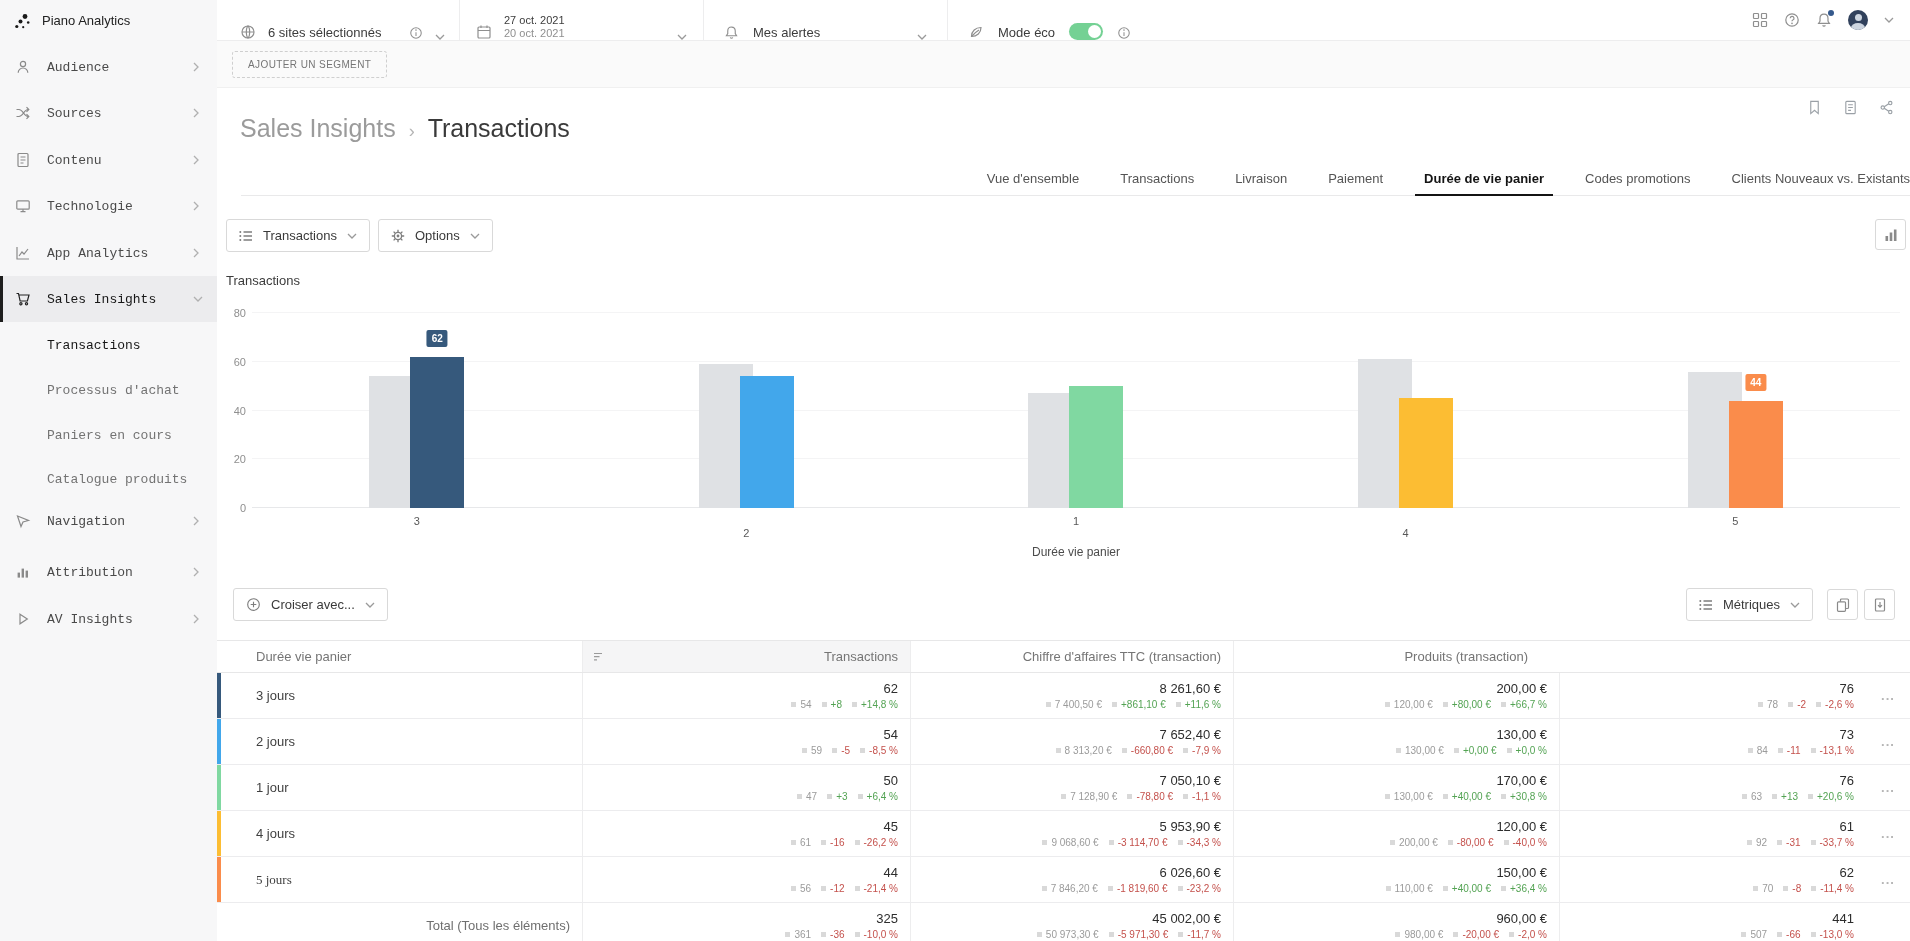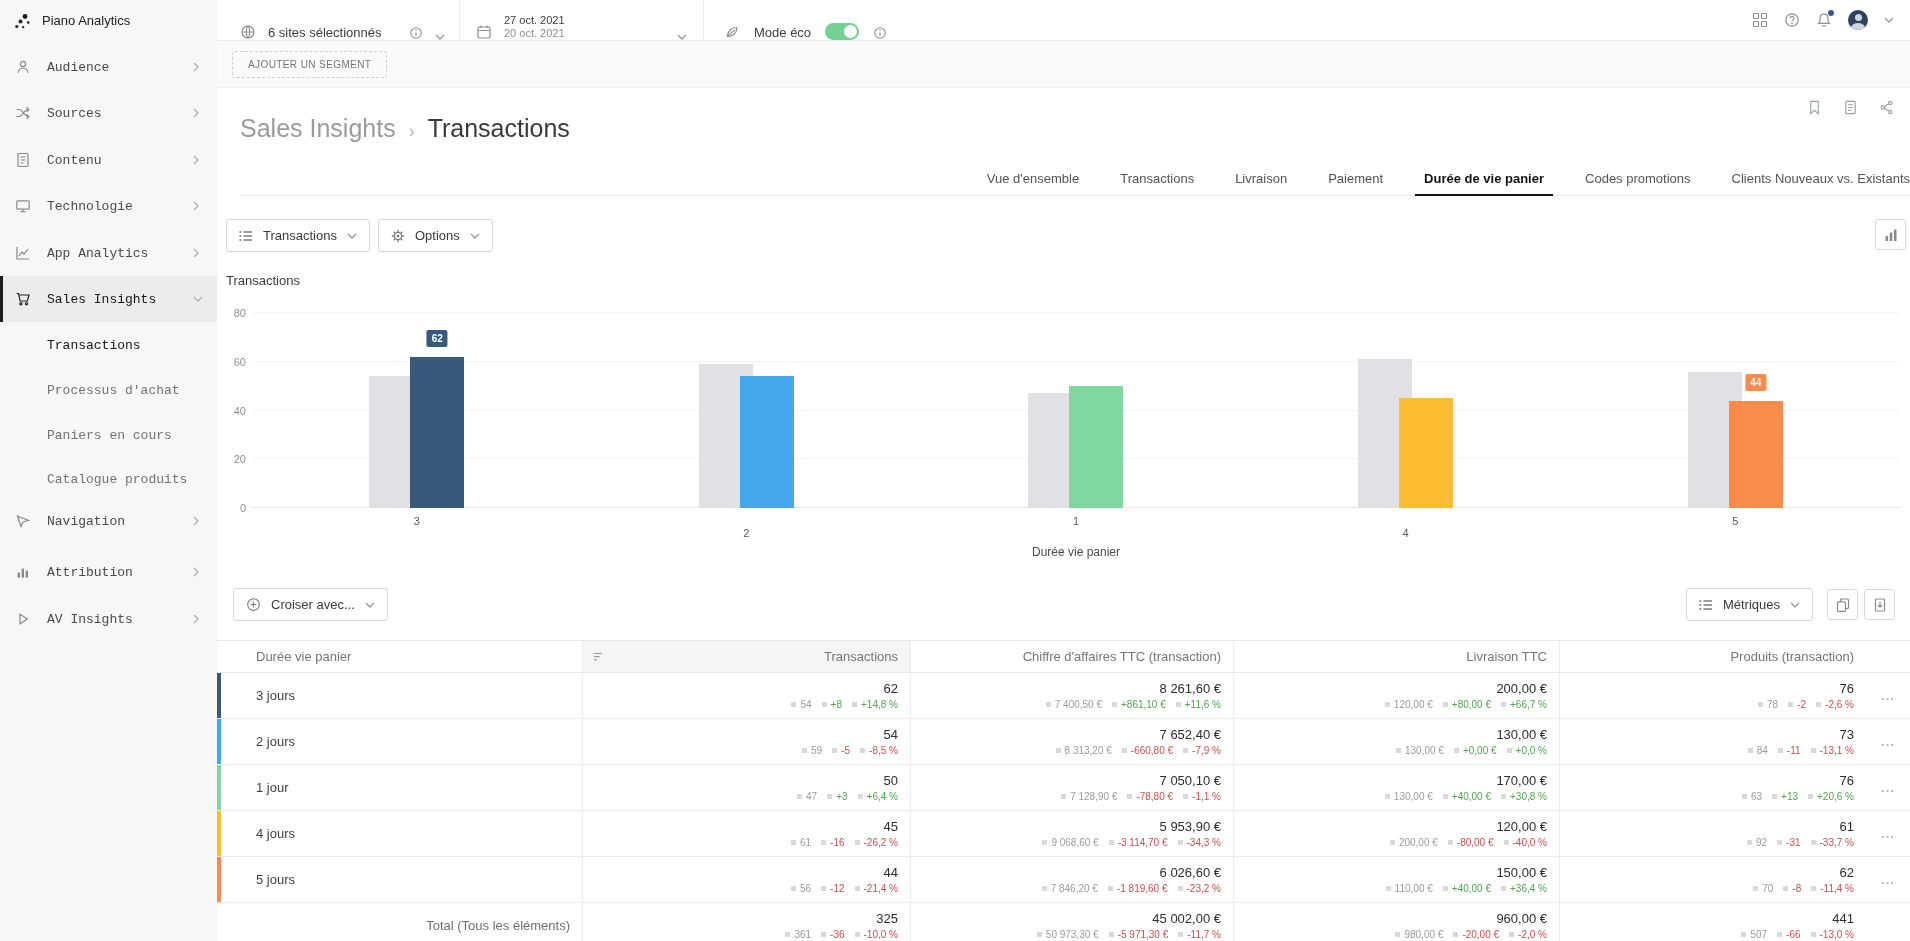--- a/index.html
+++ b/index.html
@@ -299,20 +299,34 @@
     <span class="tb-dates">
       <span class="d1">27 oct. 2021</span>
       <span class="d2">20 oct. 2021</span>
     </span>
     <span class="chev" style="margin-left:auto;">
       <svg width="10" height="6" viewBox="0 0 10 6" fill="none" stroke="currentColor" stroke-width="1.3">
           <polyline points="1,1 5,5 9,1"></polyline>
         </svg>
     </span>
   </div>
+  <div class="tb-sec" style="width:244px; padding:0 20px; gap:14px;">
+    <span class="tb-icon">
+      <svg width="15" height="15" viewBox="0 0 16 16" fill="none" stroke="currentColor" stroke-width="1.2">
+          <path d="M8 2.2 C10.4 2.2 12 4 12 6.4 V9.2 L13.4 11.4 H2.6 L4 9.2 V6.4 C4 4 5.6 2.2 8 2.2 Z"></path>
+          <path d="M6.7 13.2 a1.4 1.4 0 0 0 2.6 0"></path>
+        </svg>
+    </span>
+    <span class="tb-label">Mes alertes</span>
+    <span class="chev" style="margin-left:auto;">
+      <svg width="10" height="6" viewBox="0 0 10 6" fill="none" stroke="currentColor" stroke-width="1.3">
+          <polyline points="1,1 5,5 9,1"></polyline>
+        </svg>
+    </span>
+  </div>
   <div class="tb-sec no-border" style="width:210px; padding:0 20px; gap:14px;">
     <span class="tb-icon">
       <svg width="16" height="16" viewBox="0 0 16 16" fill="none" stroke="currentColor" stroke-width="1.2">
           <path d="M3.5 12.5 C3.5 7 7.5 3.5 13 3.5 C13 9 9 12.5 3.5 12.5 Z"></path>
           <path d="M3.5 12.5 C6 9.5 8.5 7.5 11 6"></path>
         </svg>
     </span>
     <span class="tb-label">Mode éco</span>
     <span class="toggle" id="eco-toggle" style="background: rgb(116, 209, 148);">
         <span class="knob"></span>
@@ -560,23 +574,20 @@
           <span class="sort-ic">
             <svg width="10" height="10" viewBox="0 0 10 10" stroke="currentColor" stroke-width="1.2" fill="none">
               <path d="M1 1.5 H9 M1 4.7 H6.5 M1 7.9 H4"></path>
             </svg>
           </span>
           <span class="table-header-label">Transactions</span>
         </div>
         <div class="th num" style="width: 323px;">
           <span class="table-header-label">Chiffre d'affaires TTC (transaction)</span>
         </div>
-        <div class="th num" style="width: 326px;">
-          <span class="table-header-label">Livraison TTC</span>
-        </div>
         <div class="th num" style="width: 307px;">
           <span class="table-header-label">Produits (transaction)</span>
         </div>
         <div class="td-menu" style="width: 44px;"></div>
       </div>
       <div class="trow">
         <div class="accent" style="background: rgb(54, 89, 124);"></div>
         <div class="td-label" style="width: 365px;">3 jours</div>
         <div class="td" style="width: 328px;">
           <div class="val">62</div>
@@ -718,21 +729,21 @@
           <div class="subline">
             <span class="chip prev">92</span>
             <span class="chip down">-31</span>
             <span class="chip down">-33,7 %</span>
           </div>
         </div>
         <div class="td-menu">...</div>
       </div>
       <div class="trow">
         <div class="accent" style="background: rgb(250, 140, 75);"></div>
-        <div class="td-label" style="width: 365px;">5 jours</div>
+        <div class="td-label" style="width: 365px; font-family: Liberation Serif, serif;">5 jours</div>
         <div class="td" style="width: 328px;">
           <div class="val">44</div>
           <div class="subline">
             <span class="chip prev">56</span>
             <span class="chip down">-12</span>
             <span class="chip down">-21,4 %</span>
           </div>
         </div>
         <div class="td" style="width: 323px;">
           <div class="val">6 026,60 €</div>

